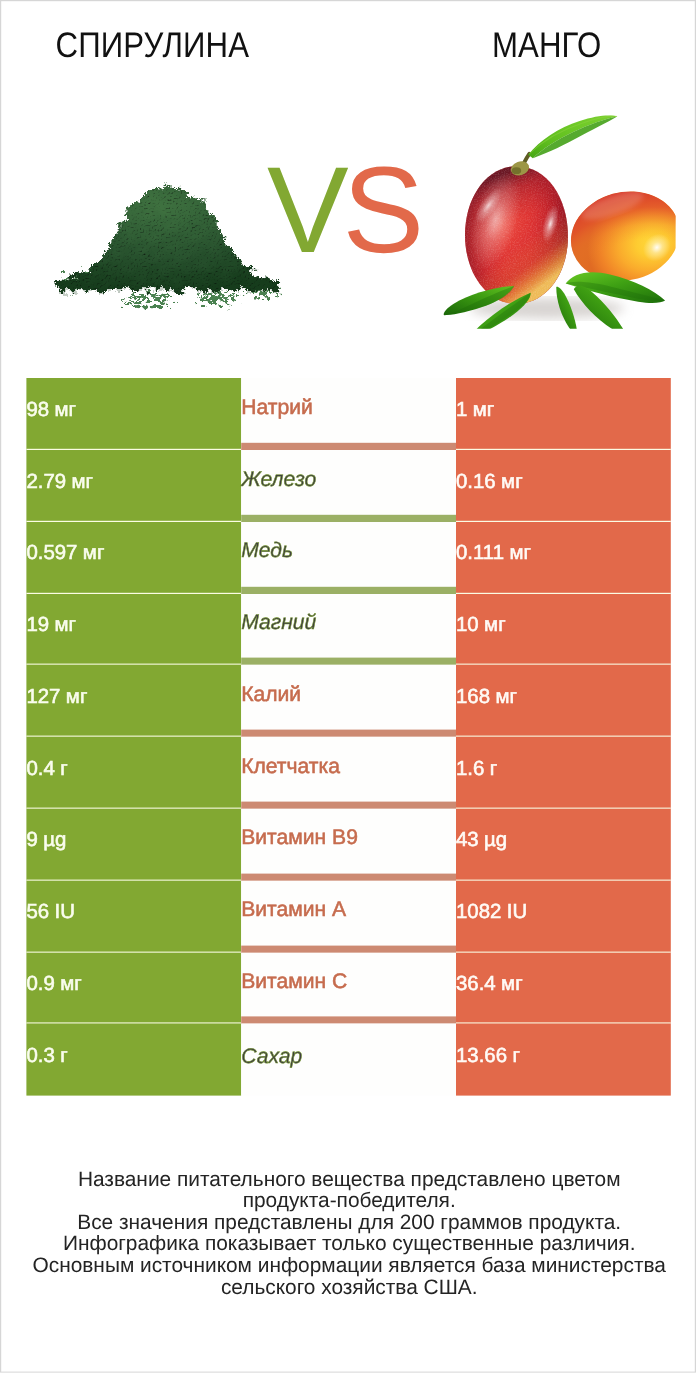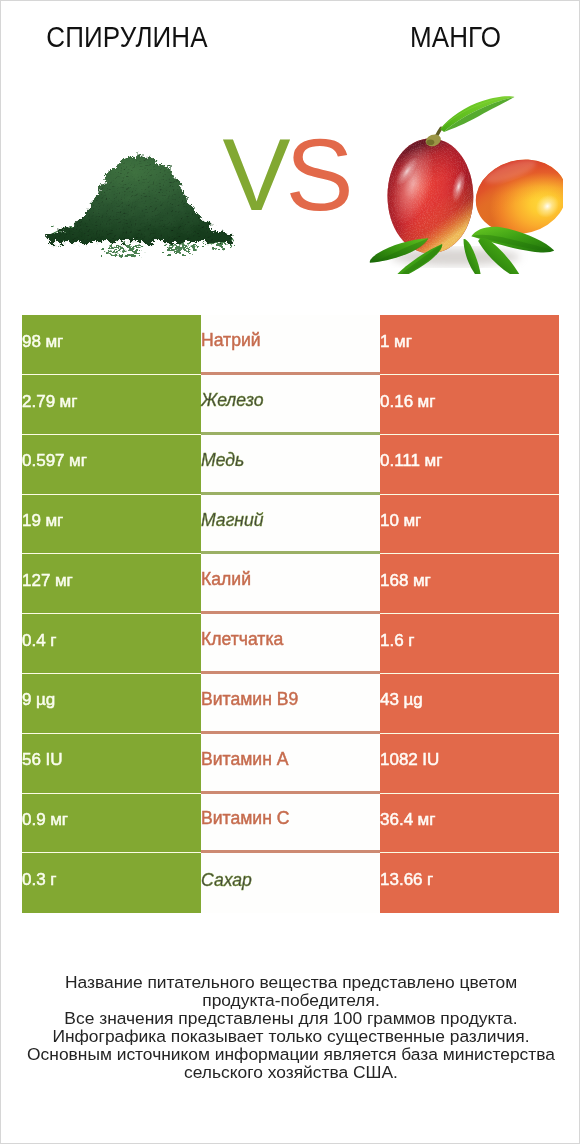--- a/index.html
+++ b/index.html
@@ -66,21 +66,21 @@
   .cell {
     width: 179px;
     box-sizing: border-box;
     display: flex;
     align-items: center;
     justify-content: flex-start;
     font-size: 15px;
     padding-bottom: 6px;
   }
   .cell-left  { background: #82A832; color: #FAFDEE; border-bottom: 1.4px solid #FBFCE3; }
-  .cell-mid   { background: #FEFEFD; border-bottom: 3px solid #15803d; font-weight: 400; font-size: 17.6px; }
+  .cell-mid   { background: #FEFEFD; border-bottom: 6px solid #15803d; font-weight: 400; font-size: 17.6px; }
   .cell-mid.bg { border-bottom-color: #9BB065; }
   .cell-mid.bo { border-bottom-color: #CD8A72; }
   .cell-right { background: #E2694A; color: #FFFBF6; border-bottom: 1.4px solid #FBFCE3; }
   .row:last-child .cell { border-bottom: none; }
   .val { font-weight: 400; font-size: 17px; }
   .unit { font-weight: 400; font-size: 17px; margin-left: 4.5px; }
   .cell-left .val, .cell-left .unit { -webkit-text-stroke: 0.5px #FAFDEE; }
   .cell-right .val, .cell-right .unit { -webkit-text-stroke: 0.5px #FFFBF6; }
   .win-green  { color: #404040; font-style: italic; -webkit-text-stroke: 0.45px #74962F; }
   .win-orange { color: #C66C4E; -webkit-text-stroke: 0.45px #C66C4E; }
@@ -419,19 +419,19 @@
         <div class="cell cell-right">
           <span class="val">13.66</span>
           <span class="unit">г</span>
         </div>
       </div>
     </div>
 
   <div class="footer" id="ftr">
       <div>Название питательного вещества представлено цветом</div>
       <div>продукта-победителя.</div>
-      <div>Все значения представлены для 100 граммов продукта.</div>
+      <div>Все значения представлены для 200 граммов продукта.</div>
       <div>Инфографика показывает только существенные различия.</div>
       <div>Основным источником информации является база министерства</div>
       <div>сельского хозяйства США.</div>
     </div>
 
 </div>
 
 </body></html>

